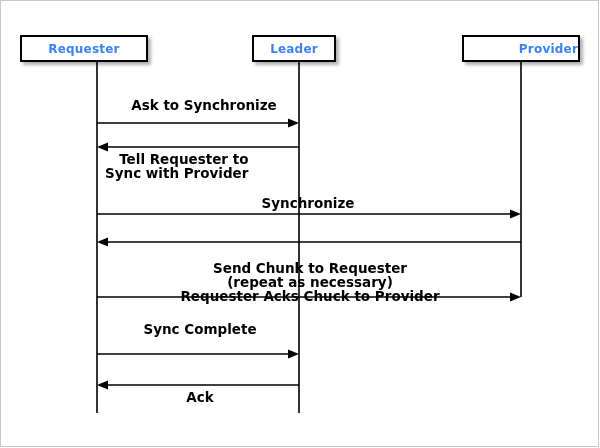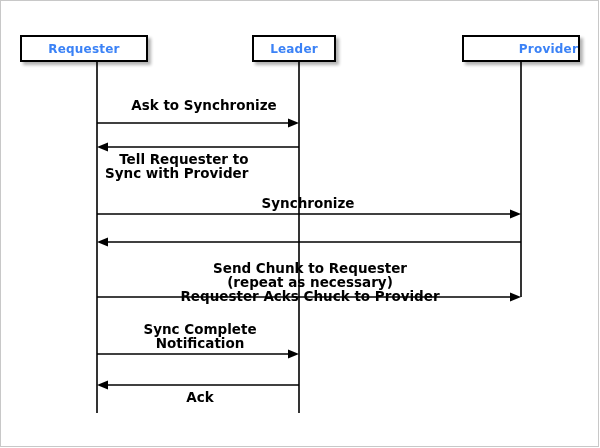--- a/index.html
+++ b/index.html
@@ -118,20 +118,19 @@
       <div class="msg-label center" style="left: 308px; top: 196px;">
         <div>Synchronize</div>
       </div>
       <div class="msg-label center" style="left: 310px; top: 261px;">
         <div>Send Chunk to Requester</div>
         <div>(repeat as necessary)</div>
         <div>Requester Acks Chuck to Provider</div>
       </div>
       <div class="msg-label center" style="left: 200px; top: 322px;">
         <div>Sync Complete</div>
-        <div>Notification</div>
       </div>
       <div class="msg-label center" style="left: 200px; top: 390px;">
         <div>Ack</div>
       </div>
     </div>
 
 </div>
 
 </body></html>

